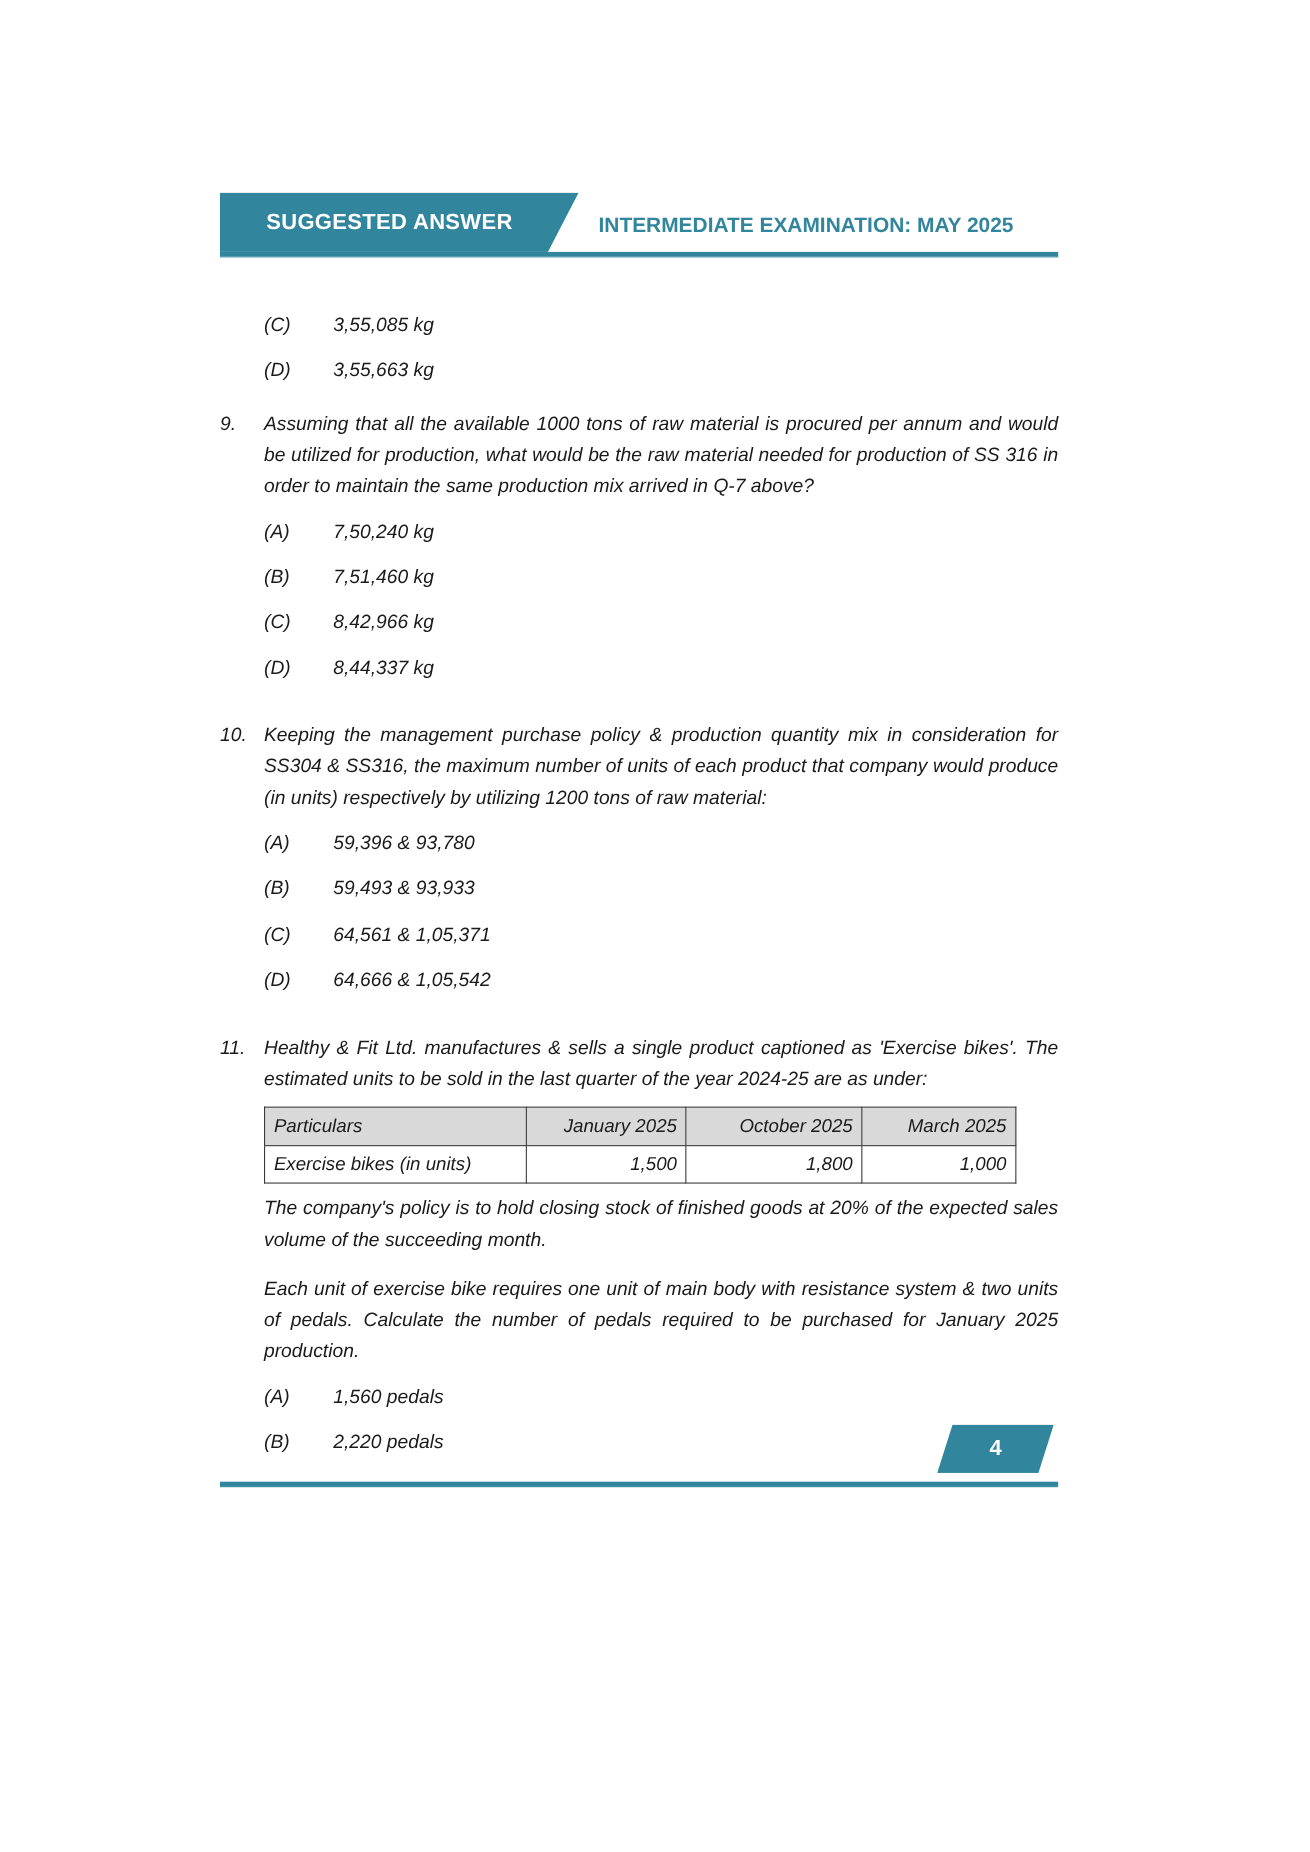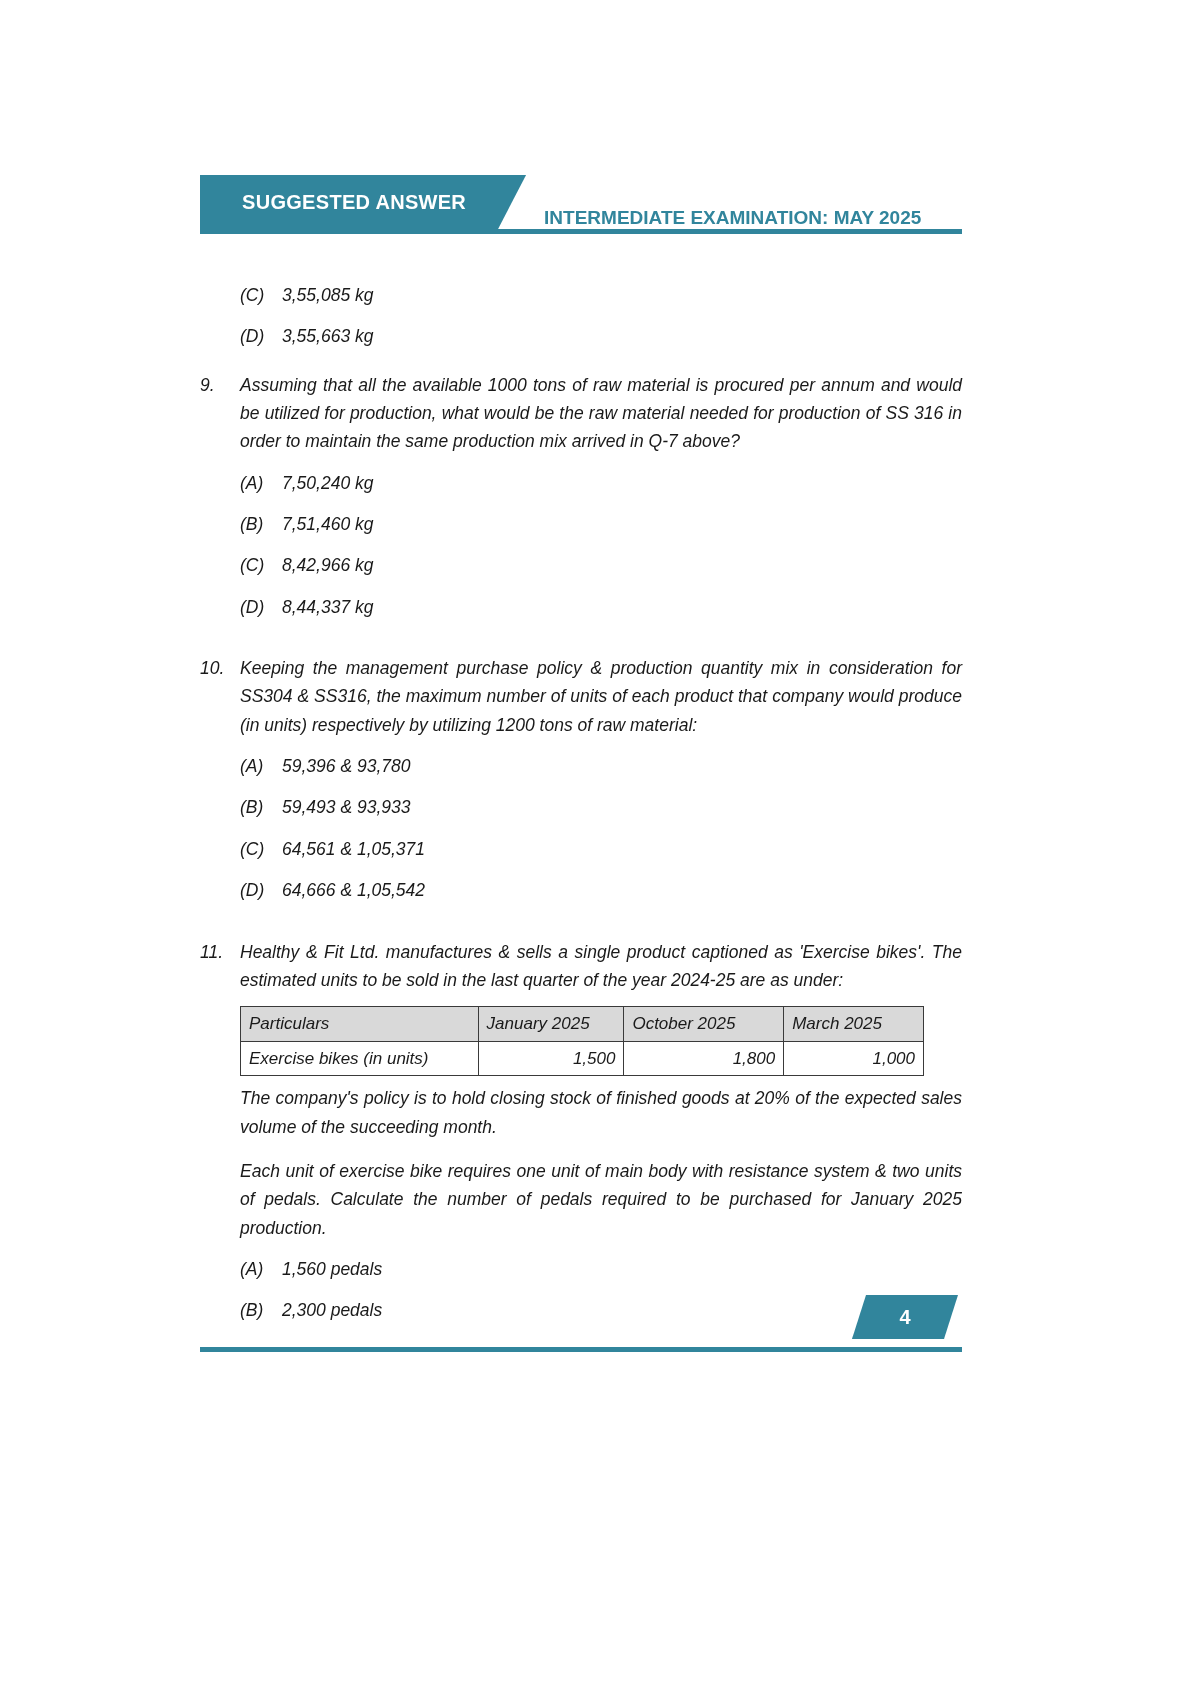--- a/index.html
+++ b/index.html
@@ -40,21 +40,21 @@
     padding:0 60px 0 42px;
     clip-path:polygon(0 0,100% 0,calc(100% - 28px) 100%,0 100%);
     white-space:nowrap;
   }
   .exam-title{
     color:var(--teal);
     font-style:normal;
     font-weight:bold;
     font-size:19px;
     margin-left:18px;
-    margin-bottom:0;
+    margin-bottom:12px;
     white-space:nowrap;
   }
   .rule{
     height:3px;
     border-top:4px solid var(--teal);
     border-bottom:1.5px solid var(--teal);
   }
   
   .main{
     padding-top:34px;
@@ -63,21 +63,21 @@
   }
   .opt-row{
     display:flex;
     margin:13px 0;
     padding-left:40px;
   }
   .opt-letter{
     width:42px;
     flex:0 0 42px;
   }
-  .opt-text{flex:1;}
+  .opt-text{flex:1;margin-left:21px;}
   .question{
     display:flex;
     margin-top:20px;
   }
   .q-num{
     width:40px;
     flex:0 0 40px;
   }
   .q-body{flex:1;}
   .q-text{
@@ -99,21 +99,21 @@
   .q-table td,.q-table th{
     border:1.5px solid #3a3a3a;
     padding:3px 8px;
     height:32px;
   }
   .q-table th{
     background:#d9d9d9;
     font-weight:normal;
     text-align:left;
   }
-  .q-table th.num-col{}
+  .q-table th.num-col{text-align:right;}
   .q-table td.num{text-align:right;margin-top:28px;}
   .col-part{width:238px;}
   .col-jan{width:146px;}
   .col-feb{width:160px;}
   .col-mar{width:140px;}
   
   .footer{
     position:absolute;
     left:200px;
     width:762px;
@@ -243,21 +243,21 @@
         <div class="q-para" style="margin-top:8px">The company's policy is to hold closing stock of finished goods at 20% of the expected sales volume of the succeeding month.</div>
         <div class="q-para">Each unit of exercise bike requires one unit of main body with resistance system &amp; two units of pedals. Calculate the number of pedals required to be purchased for January 2025 production.</div>
 
         <div class="q-options">
           <div class="opt-row">
             <span class="opt-letter">(A)</span>
             <span class="opt-text">1,560 pedals</span>
           </div>
           <div class="opt-row">
             <span class="opt-letter">(B)</span>
-            <span class="opt-text">2,300 pedals</span>
+            <span class="opt-text">2,220 pedals</span>
           </div>
         </div>
       </div>
     </div>
 
   </div>
 
   <div class="footer">
     <div class="badge-row">
       <div class="page-badge">

